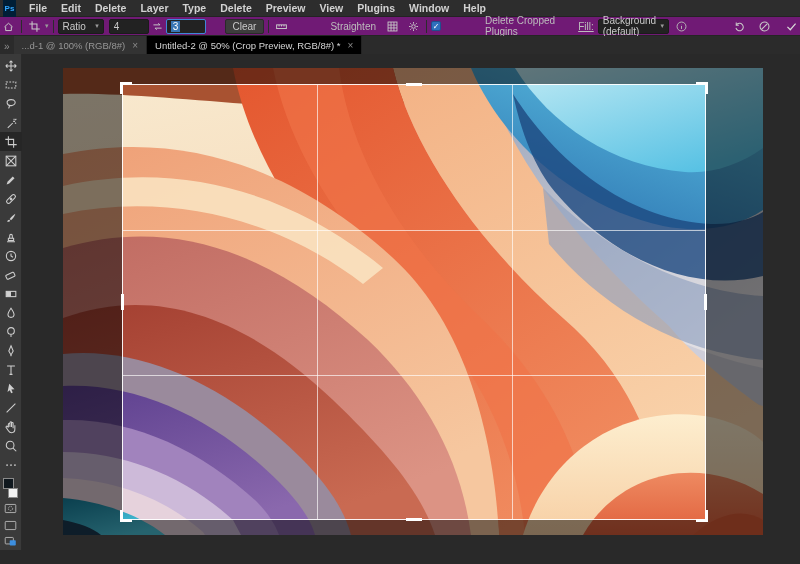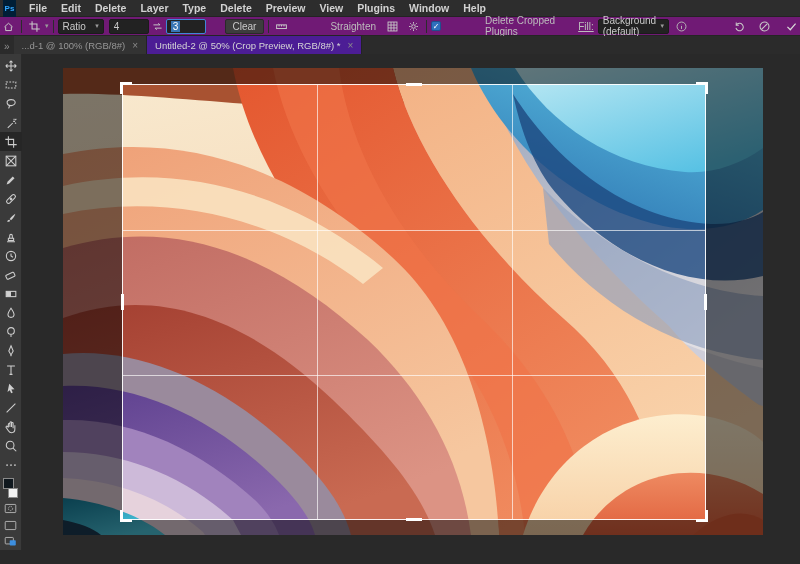--- a/index.html
+++ b/index.html
@@ -33,21 +33,21 @@
     color:#fff; font-size:8px; line-height:9px; text-align:center; margin-right:4px; flex:none; }
   .opt-label { color:#bdbdbd;margin-left:40px; }
 
   
   .tabbar { position:absolute; left:0; top:36px; width:800px; height:18px; background:#2b2b2b;
     display:flex; align-items:flex-end; font-size:9.5px; }
   .tab-overflow { color:#8f8f8f; font-size:10px; padding:0 4px 2px 4px; }
   .tab { height:18px; display:flex; align-items:center; padding:0 8px; border-right:1px solid #232323;
     white-space:nowrap; }
   .tab.inactive { background:#333333; color:#969696; }
-  .tab.active { background:#4c1d95; color:#d6d6d6; }
+  .tab.active { background:#000000; color:#d6d6d6; }
   .tab .close { margin-left:7px; color:#8a8a8a; font-size:10px; }
 
   
   .toolbar { position:absolute; left:0; top:54px; width:22px; height:496px; background:#3a3a3a;
     border-right:1px solid #2a2a2a; display:flex; flex-direction:column; align-items:center; padding-top:2px; }
   .tool { width:22px; height:19px; display:flex; align-items:center; justify-content:center; }
   .tool svg { width:14px; height:14px; }
   .tool.selected { background:#262626; }
   .swatches { position:relative; width:22px; height:26px; margin-top:2px; }
   .swatch-bg { position:absolute; left:8px; top:12px; width:10px; height:10px; border:1px solid #8a8a8a; }

